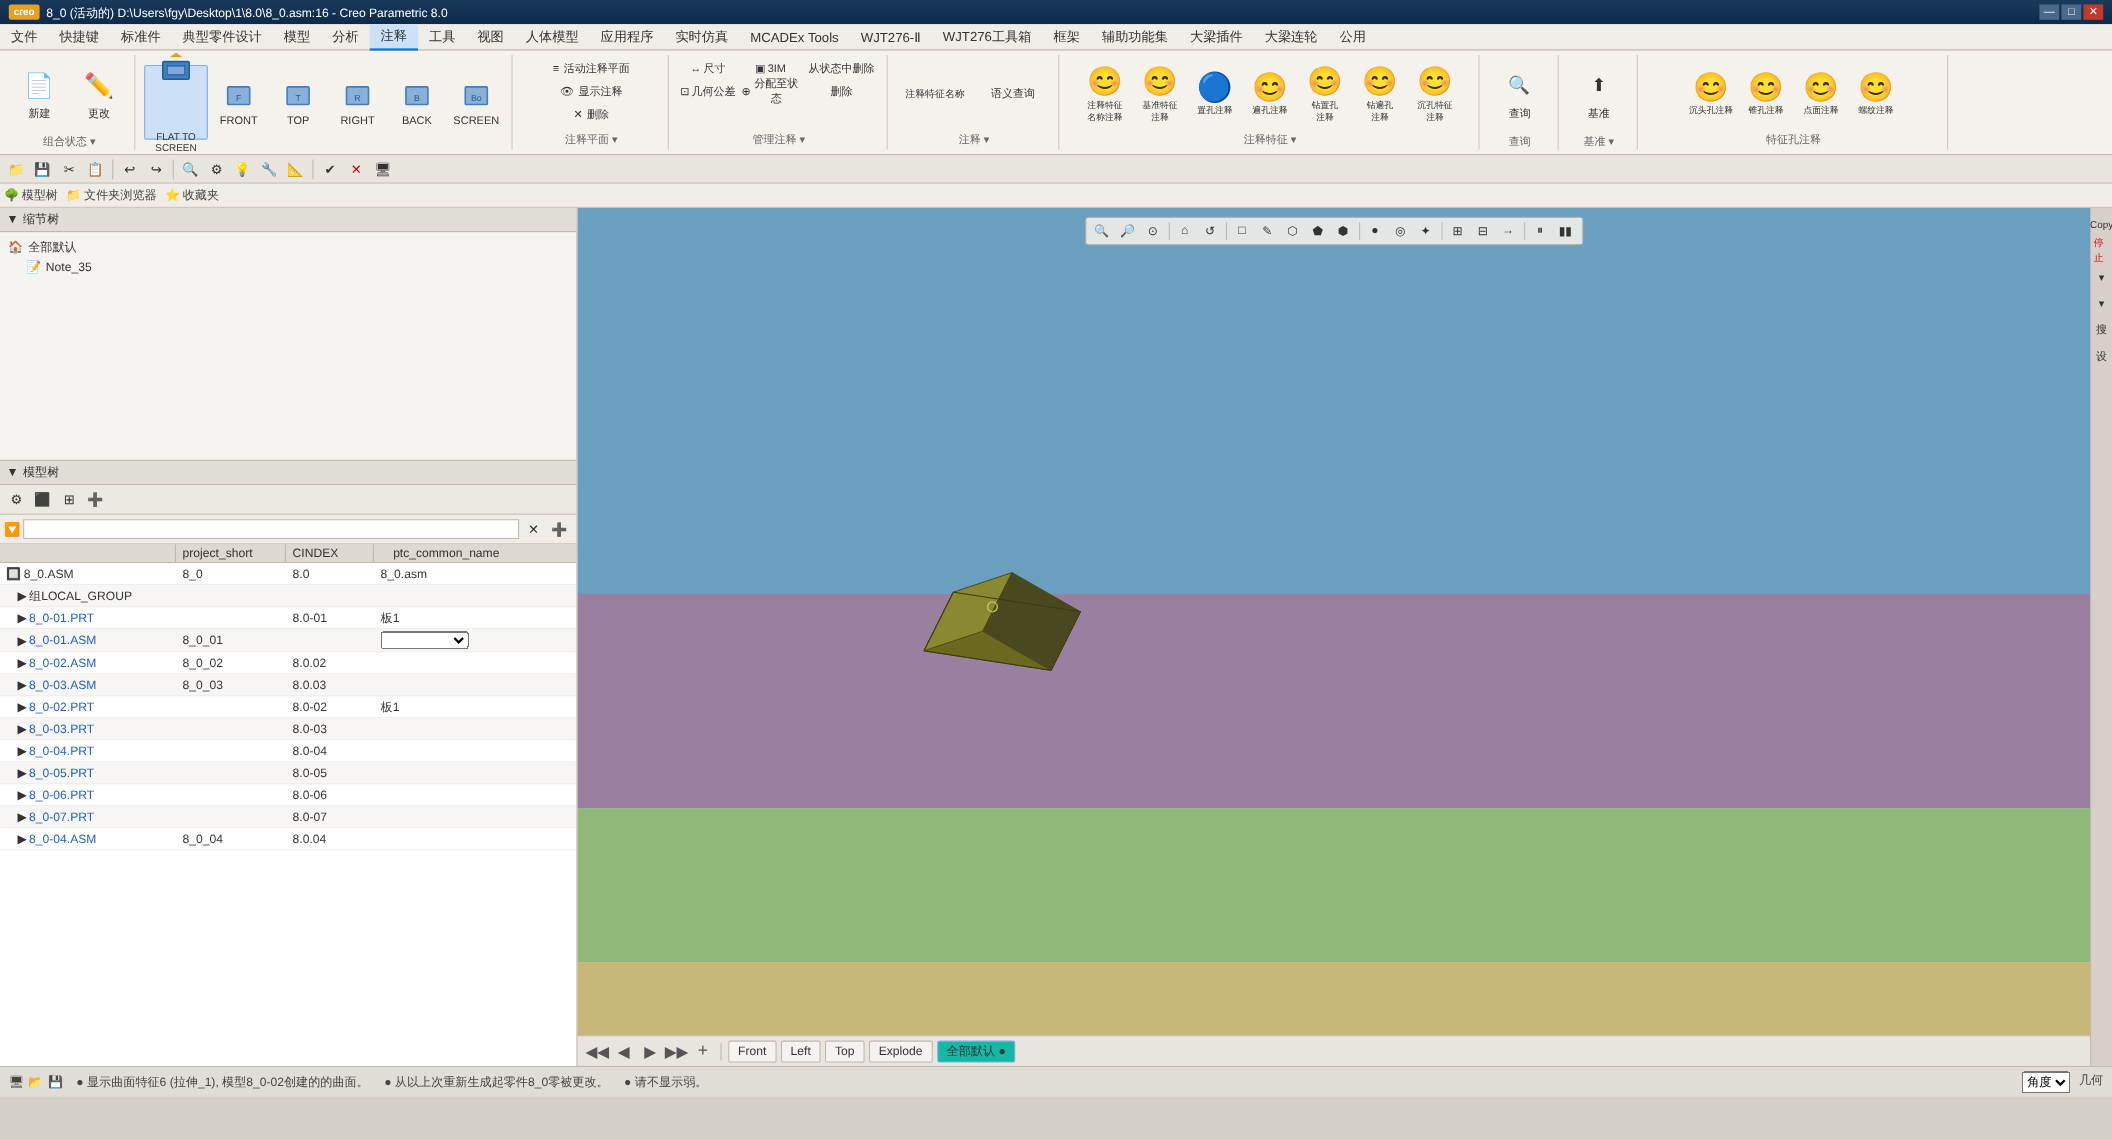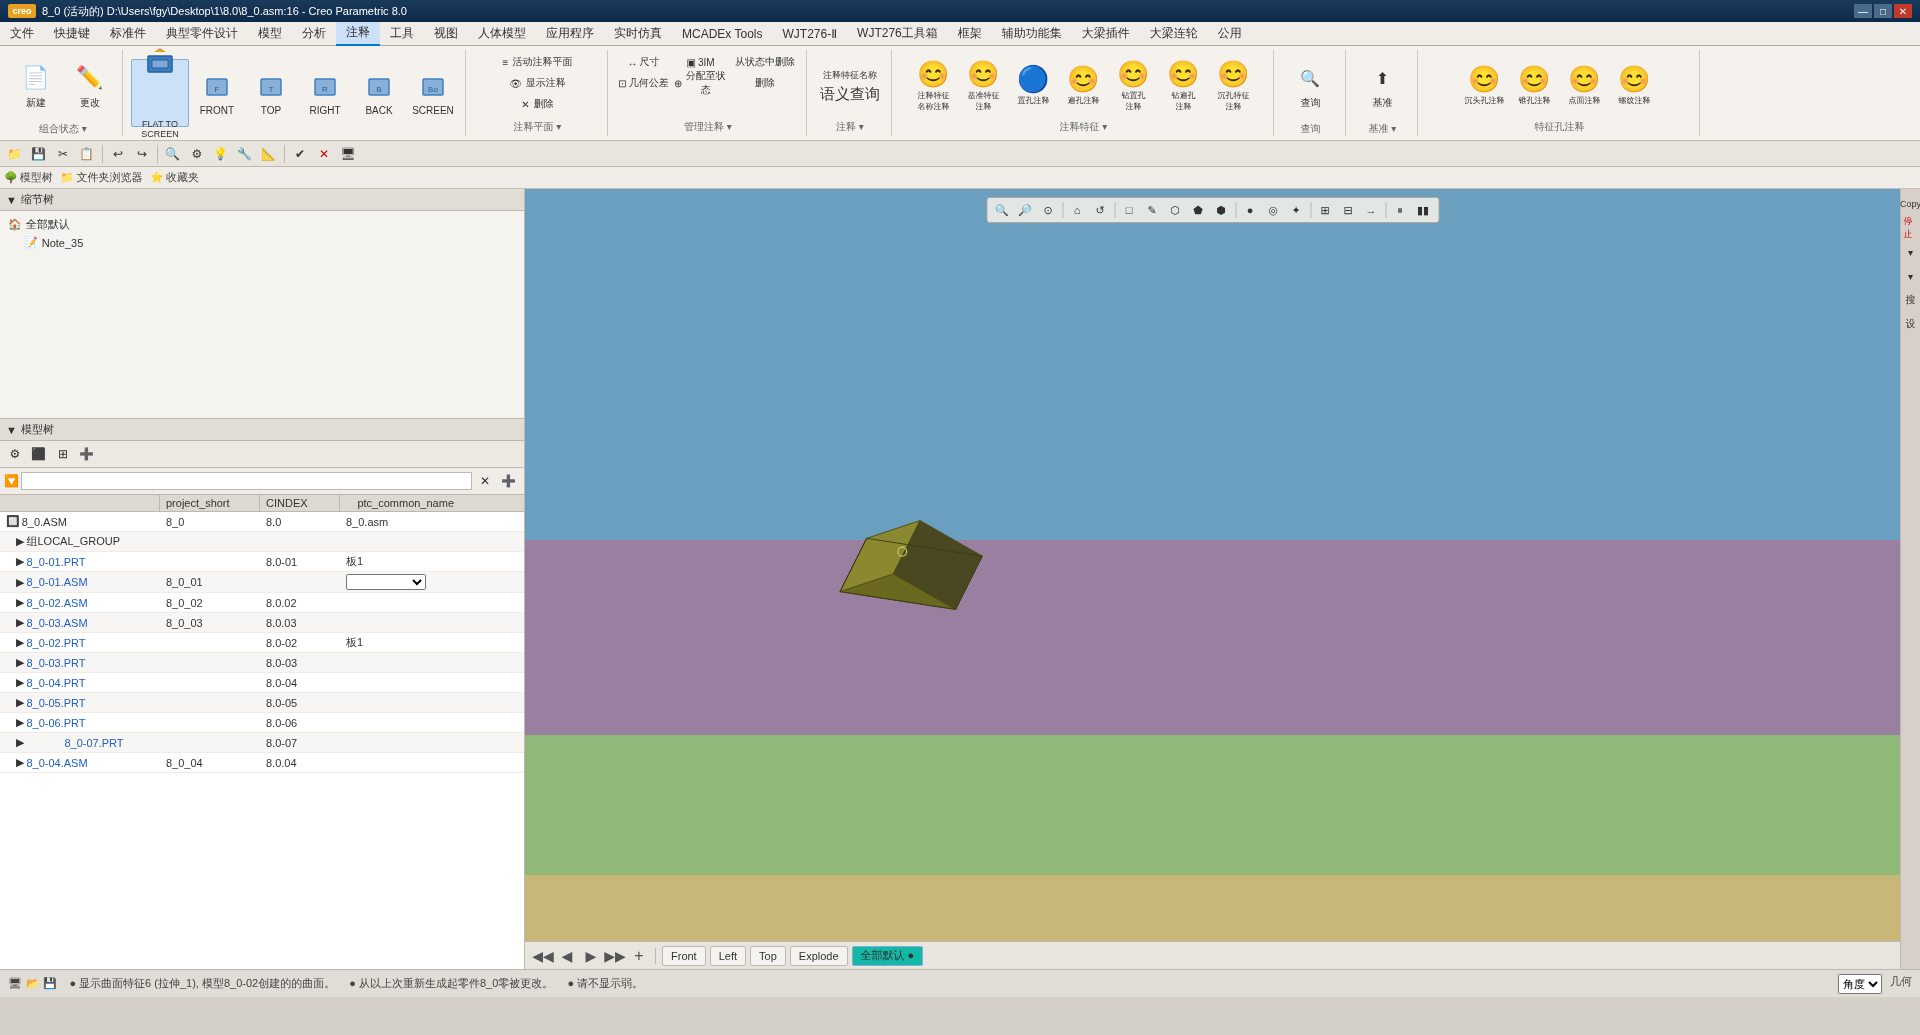--- a/index.html
+++ b/index.html
@@ -597,23 +597,23 @@
           <div class="ribbon-btn-small" style="width:70px; height:20px; flex-direction:row; gap:2px; font-size:10px;">
             <span>删除</span>
           </div>
         </div>
       </div>
       <div class="ribbon-group-title">管理注释 ▾</div>
     </div>
 
     <div class="ribbon-group" style="min-width:80px;">
       <div class="ribbon-buttons">
-        <div style="display:flex; flex-direction:column; gap:1px;align-items:center;">
+        <div style="display:flex; flex-direction:row; gap:1px;align-items:center;">
           <div class="ribbon-btn-small" style="width:70px; height:18px; flex-direction:row; font-size:9px;">注释特征名称</div>
-          <div class="ribbon-btn-small" style="width:70px; height:18px; flex-direction:row; font-size:15px;">语义查询</div>
+          <div class="ribbon-btn-small" style="width:70px; height:18px; flex-direction:row; font-size:10px;">语义查询</div>
         </div>
       </div>
       <div class="ribbon-group-title">注释 ▾</div>
     </div>
 
     <div class="ribbon-group" style="min-width:380px;">
       <div class="ribbon-buttons">
         <div class="emoji-btn">
           <span class="emoji-icon">😊</span>
           <span style="font-size:8px;text-align:right;">注释特征<br>名称注释</span>
@@ -866,21 +866,21 @@
             <span>▶</span>
             <span style="color:#2060c0;">8_0-06.PRT</span>
           </div>
           <div class="mt-cell mt-col-project"></div>
           <div class="mt-cell mt-col-cindex">8.0-06</div>
           <div class="mt-cell mt-col-ptc"></div>
         </div>
         <div class="mt-row even">
           <div class="mt-cell mt-name-cell indent-1">
             <span>▶</span>
-            <span style="color:#2060c0;margin-left:38px;">8_0-07.PRT</span>
+            <span style="color:#2060c0;">8_0-07.PRT</span>
           </div>
           <div class="mt-cell mt-col-project"></div>
           <div class="mt-cell mt-col-cindex">8.0-07</div>
           <div class="mt-cell mt-col-ptc"></div>
         </div>
         <div class="mt-row">
           <div class="mt-cell mt-name-cell indent-1">
             <span>▶</span>
             <span style="color:#2060c0;">8_0-04.ASM</span>
           </div>

